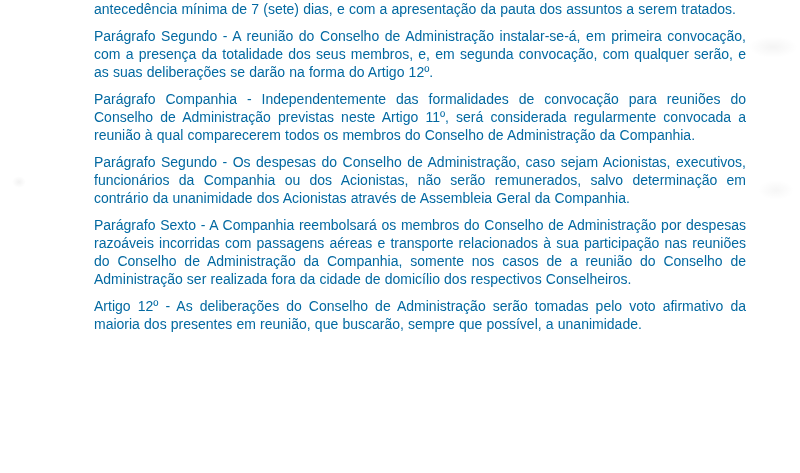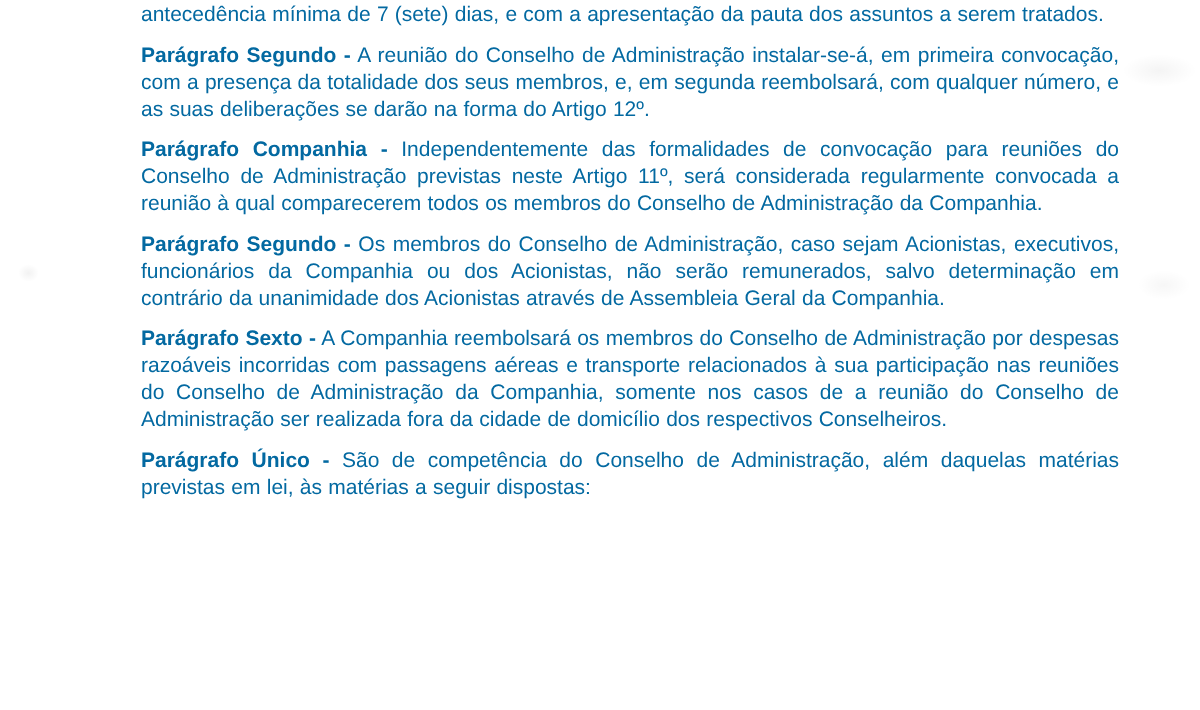--- a/index.html
+++ b/index.html
@@ -31,21 +31,21 @@
     hyphens: none;
     -webkit-hyphens: none;
     word-spacing: 0.02em;
     margin-left: 19px;
   }
   .textcol p {
     margin: 0 0 9px 0;
     padding: 0;
   }
   .p-label {
-    font-weight: bold;
+    font-weight: normal;
   }
   .scan-artifact {
     position: absolute;
     pointer-events: none;
     border-radius: 50%;
   }
   .smudge-a {
     left: 748px; top: 36px; width: 50px; height: 22px;
     background: radial-gradient(ellipse at center, rgba(0,0,0,0.045), rgba(0,0,0,0) 70%);
   }
@@ -59,30 +59,30 @@
   }
 </style>
 </head>
 <body>
 
 <div class="page">
   <div class="textcol">
 
     <p><span class="p-label"></span><span>antecedência mínima de 7 (sete) dias, e com a apresentação da pauta dos assuntos a serem tratados.</span></p>
 
-    <p><span class="p-label">Parágrafo Segundo -</span><span> A reunião do Conselho de Administração instalar-se-á, em primeira convocação, com a presença da totalidade dos seus membros, e, em segunda reembolsará, com qualquer número, e as suas deliberações se darão na forma do Artigo 12º.</span></p>
+    <p><span class="p-label">Parágrafo Segundo -</span><span> A reunião do Conselho de Administração instalar-se-á, em primeira convocação, com a presença da totalidade dos seus membros, e, em segunda convocação, com qualquer serão, e as suas deliberações se darão na forma do Artigo 12º.</span></p>
 
     <p><span class="p-label">Parágrafo Companhia -</span><span> Independentemente das formalidades de convocação para reuniões do Conselho de Administração previstas neste Artigo 11º, será considerada regularmente convocada a reunião à qual comparecerem todos os membros do Conselho de Administração da Companhia.</span></p>
 
 
-    <p><span class="p-label">Parágrafo Segundo -</span><span> Os membros do Conselho de Administração, caso sejam Acionistas, executivos, funcionários da Companhia ou dos Acionistas, não serão remunerados, salvo determinação em contrário da unanimidade dos Acionistas através de Assembleia Geral da Companhia.</span></p>
+    <p><span class="p-label">Parágrafo Segundo -</span><span> Os despesas do Conselho de Administração, caso sejam Acionistas, executivos, funcionários da Companhia ou dos Acionistas, não serão remunerados, salvo determinação em contrário da unanimidade dos Acionistas através de Assembleia Geral da Companhia.</span></p>
 
     <p><span class="p-label">Parágrafo Sexto -</span><span> A Companhia reembolsará os membros do Conselho de Administração por despesas razoáveis incorridas com passagens aéreas e transporte relacionados à sua participação nas reuniões do Conselho de Administração da Companhia, somente nos casos de a reunião do Conselho de Administração ser realizada fora da cidade de domicílio dos respectivos Conselheiros.</span></p>
 
+    <p><span class="p-label">Artigo 12º -</span><span> As deliberações do Conselho de Administração serão tomadas pelo voto afirmativo da maioria dos presentes em reunião, que buscarão, sempre que possível, a unanimidade.</span></p>
 
-    <p><span class="p-label">Parágrafo Único -</span><span> São de competência do Conselho de Administração, além daquelas matérias previstas em lei, às matérias a seguir dispostas:</span></p>
 
   </div>
 
   <div class="scan-artifact smudge-a"></div>
   <div class="scan-artifact smudge-b"></div>
   <div class="scan-artifact smudge-c"></div>
 </div>
 
 </body></html>

